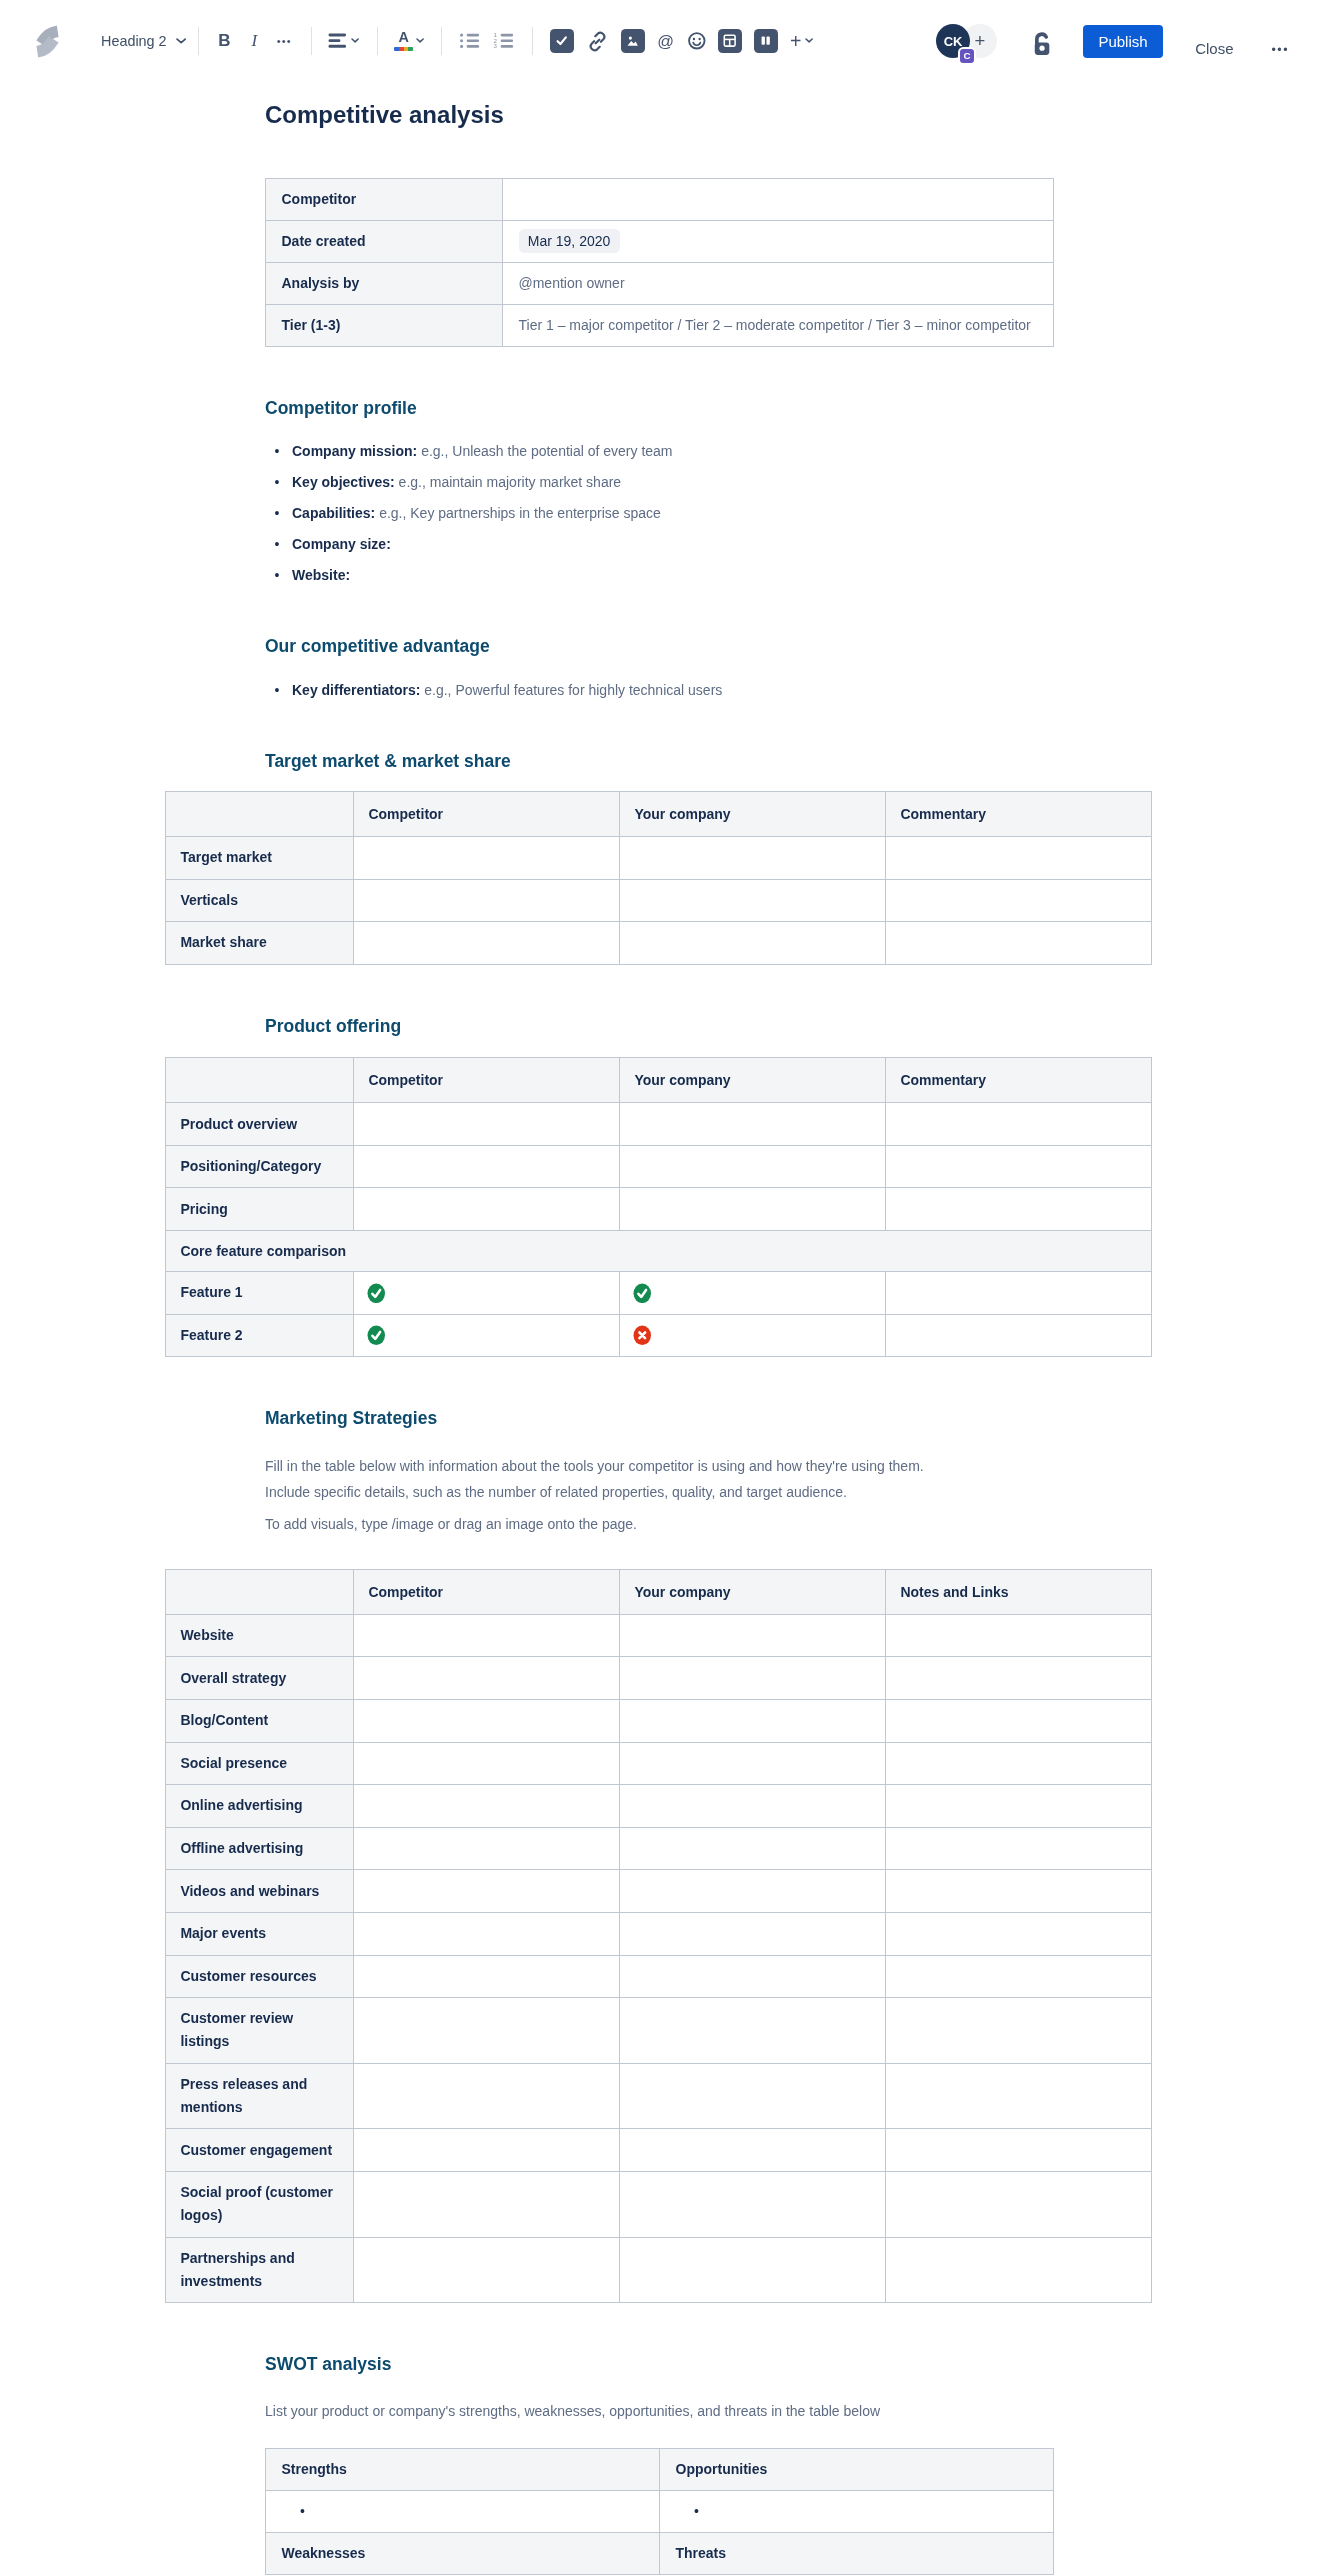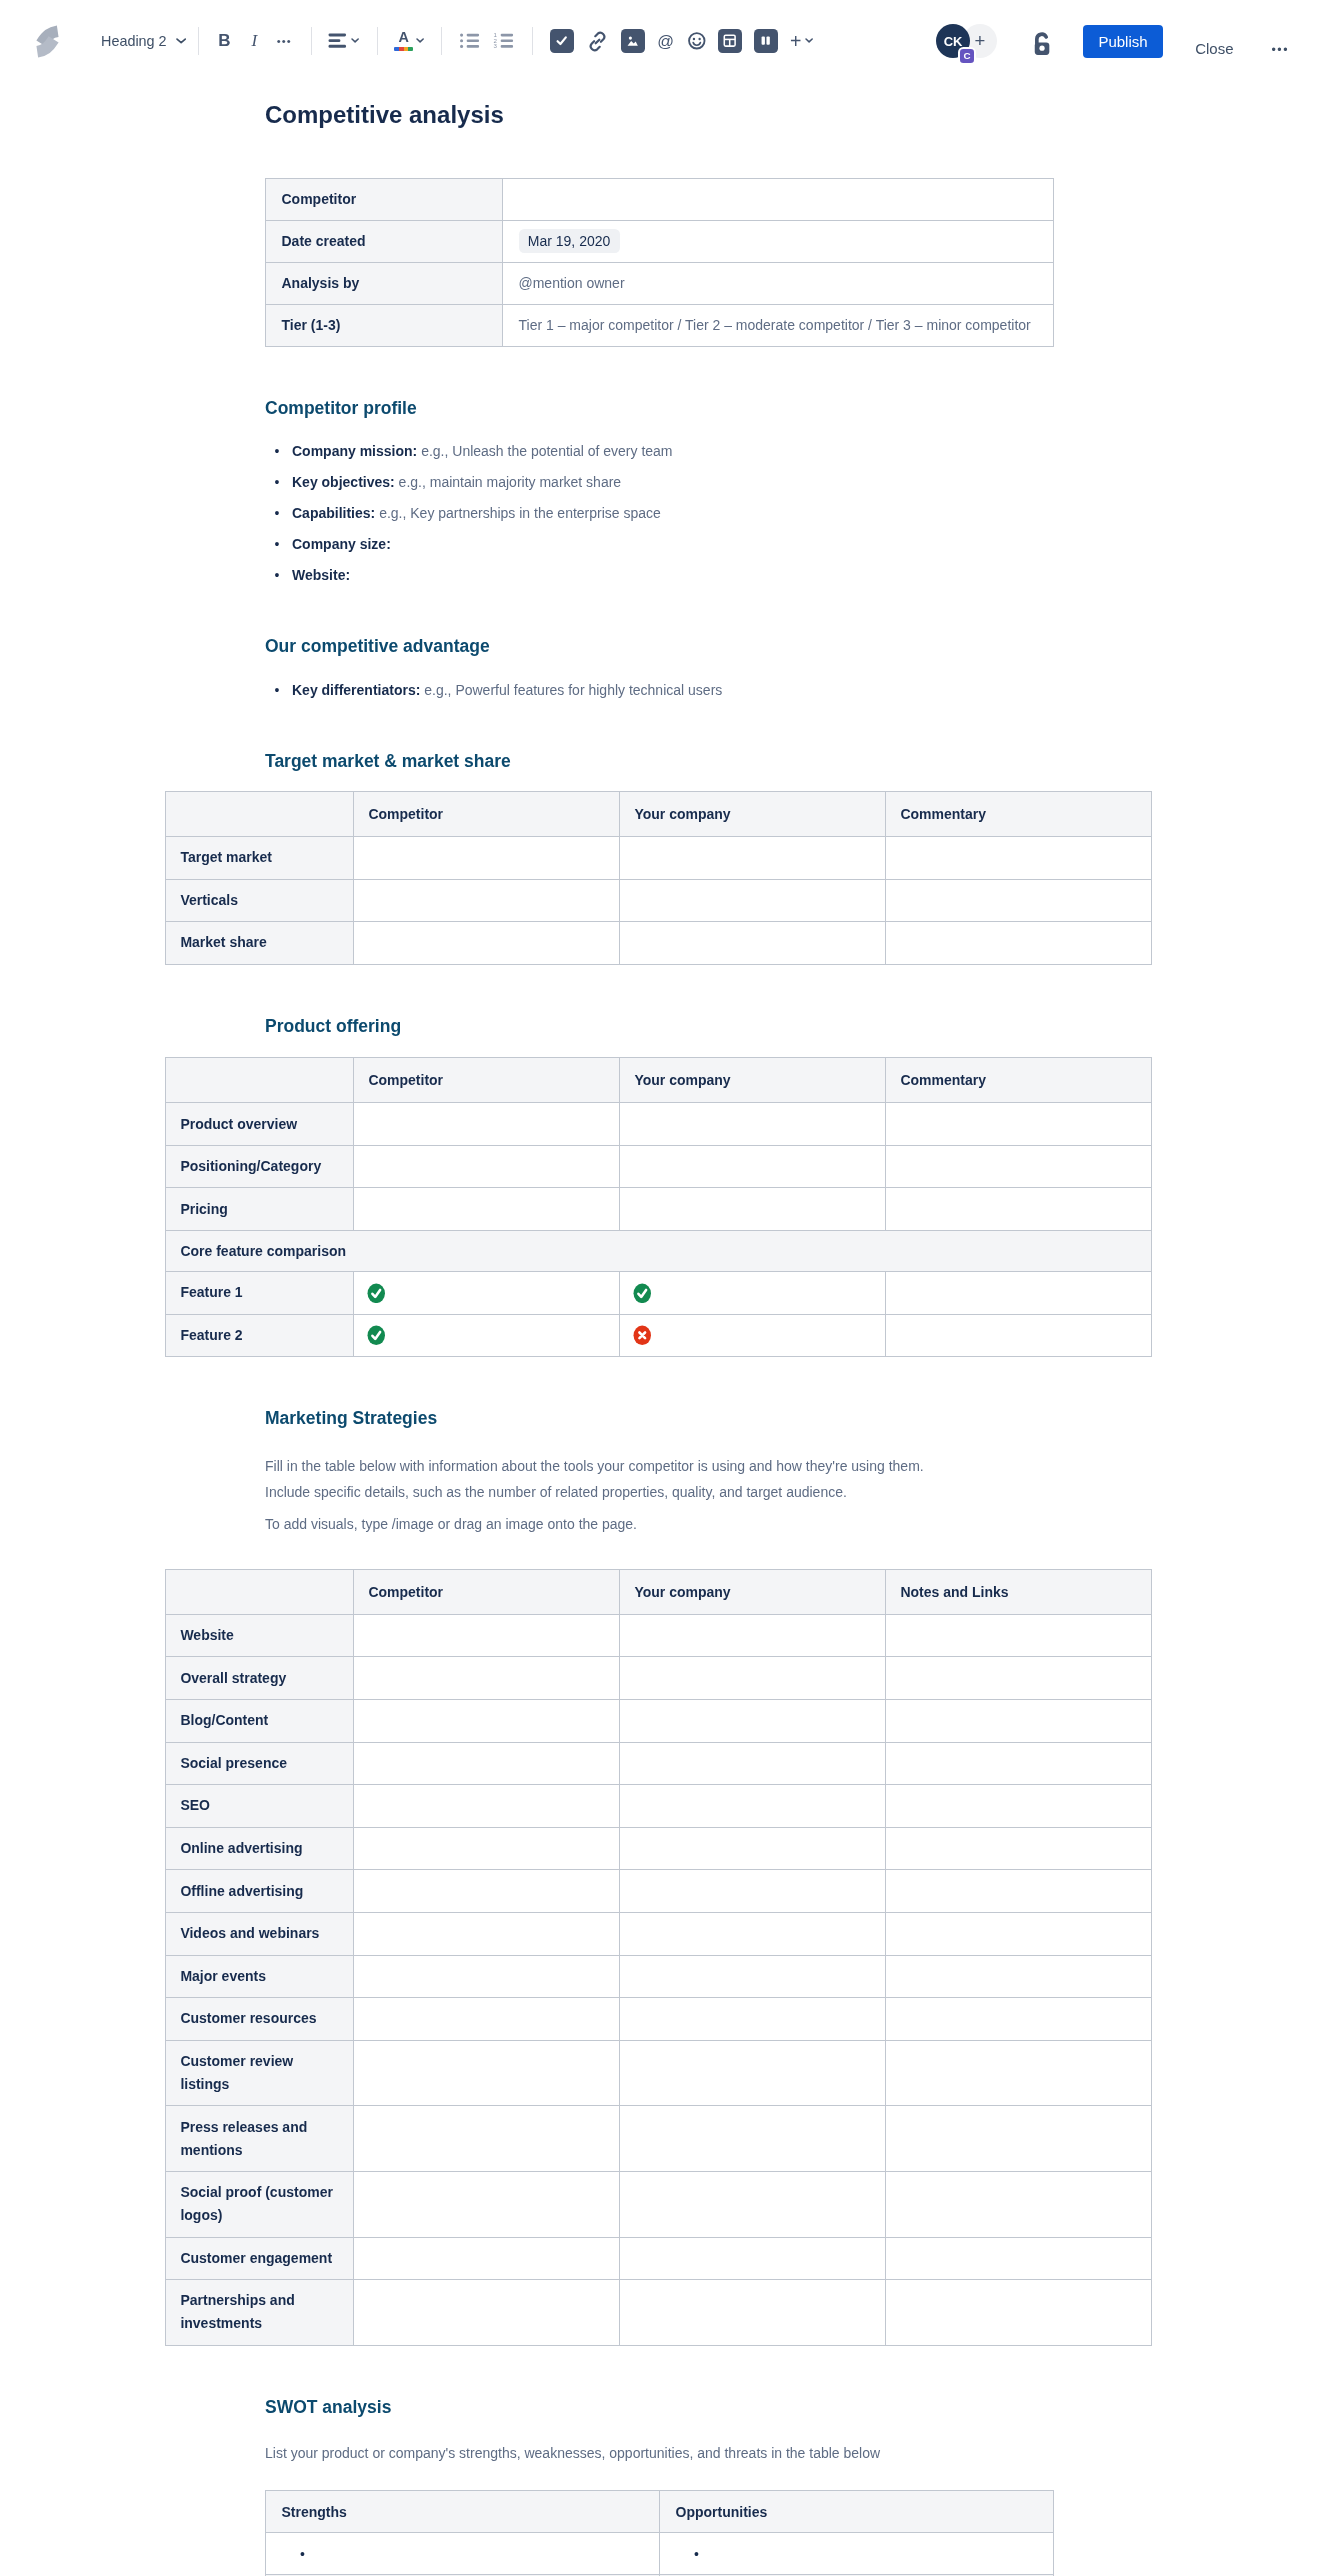--- a/index.html
+++ b/index.html
@@ -492,26 +492,20 @@
           <td class="cell"></td>
           <td class="cell"></td>
       </tr>
       <tr>
         <td class="row-head">Social presence</td>
         <td class="cell"></td>
           <td class="cell"></td>
           <td class="cell"></td>
       </tr>
       <tr>
-        <td class="row-head">SEO</td>
-        <td class="cell"></td>
-          <td class="cell"></td>
-          <td class="cell"></td>
-      </tr>
-      <tr>
         <td class="row-head">Online advertising</td>
         <td class="cell"></td>
           <td class="cell"></td>
           <td class="cell"></td>
       </tr>
       <tr>
         <td class="row-head">Offline advertising</td>
         <td class="cell"></td>
           <td class="cell"></td>
           <td class="cell"></td>
@@ -540,27 +534,27 @@
           <td class="cell"></td>
           <td class="cell"></td>
       </tr>
       <tr>
         <td class="row-head">Press releases and mentions</td>
         <td class="cell"></td>
           <td class="cell"></td>
           <td class="cell"></td>
       </tr>
       <tr>
+        <td class="row-head">Customer engagement</td>
+        <td class="cell"></td>
+          <td class="cell"></td>
+          <td class="cell"></td>
+      </tr>
+      <tr>
         <td class="row-head">Social proof (customer logos)</td>
-        <td class="cell"></td>
-          <td class="cell"></td>
-          <td class="cell"></td>
-      </tr>
-      <tr>
-        <td class="row-head">Customer engagement</td>
         <td class="cell"></td>
           <td class="cell"></td>
           <td class="cell"></td>
       </tr>
       <tr>
         <td class="row-head">Partnerships and investments</td>
         <td class="cell"></td>
           <td class="cell"></td>
           <td class="cell"></td>
       </tr>

